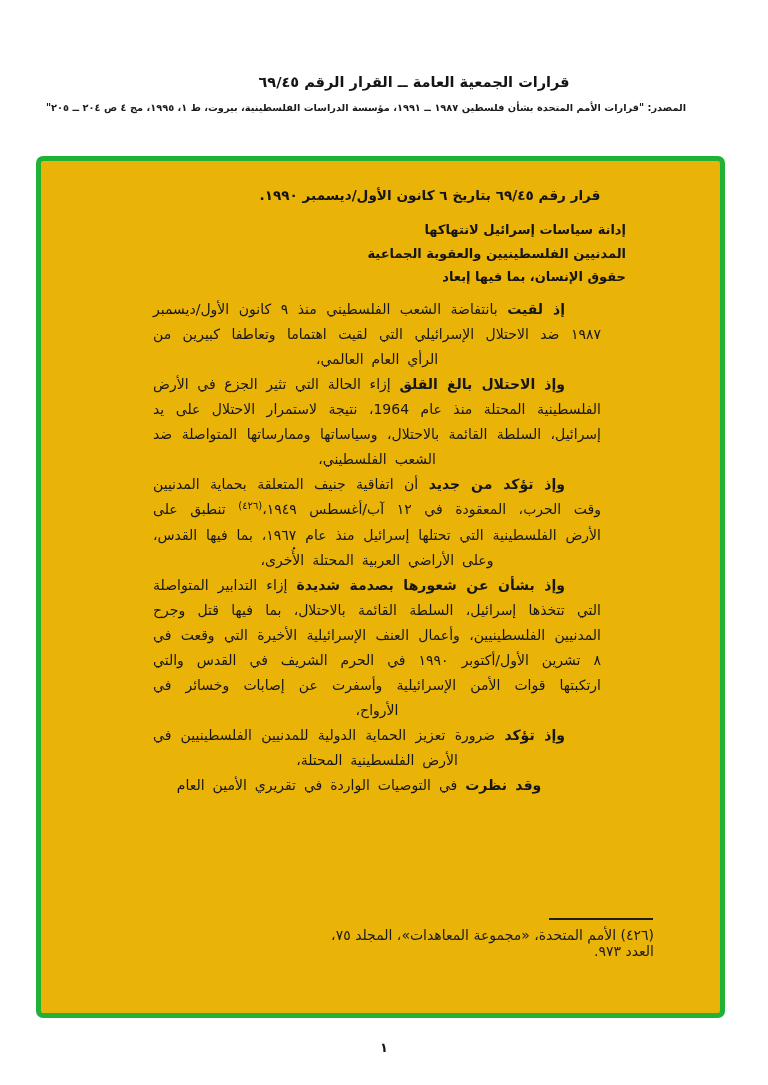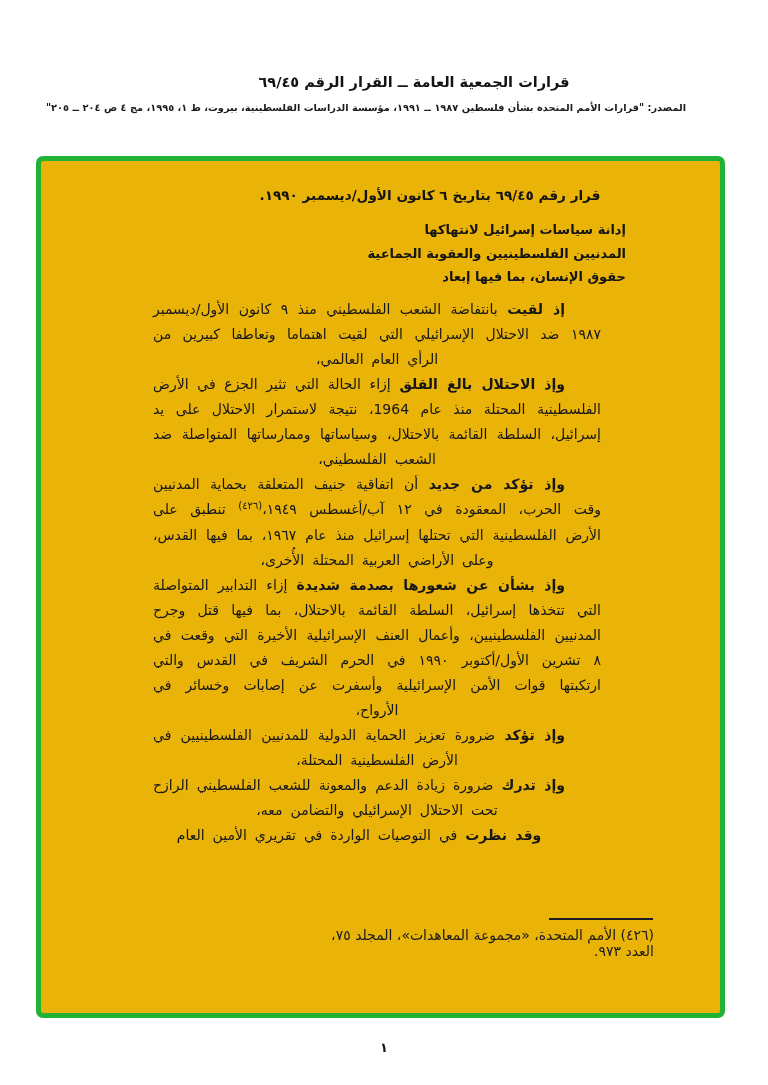--- a/index.html
+++ b/index.html
@@ -92,21 +92,20 @@
       <div>المدنيين الفلسطينيين والعقوبة الجماعية</div>
       <div>حقوق الإنسان، بما فيها إبعاد</div>
     </div>
 
   <div class="doc-body">
       <p class="para"><strong>إذ لقيت</strong><span> بانتفاضة الشعب الفلسطيني منذ ٩ كانون الأول/ديسمبر ١٩٨٧ ضد الاحتلال الإسرائيلي التي لقيت اهتماما وتعاطفا كبيرين من الرأي العام العالمي،</span></p>
       <p class="para"><strong>وإذ الاحتلال بالغ القلق</strong><span> إزاء الحالة التي تثير الجزع في الأرض الفلسطينية المحتلة منذ عام 1964، نتيجة لاستمرار الاحتلال على يد إسرائيل، السلطة القائمة بالاحتلال، وسياساتها وممارساتها المتواصلة ضد الشعب الفلسطيني،</span></p>
       <p class="para"><strong>وإذ تؤكد من جديد</strong><span> أن اتفاقية جنيف المتعلقة بحماية المدنيين وقت الحرب، المعقودة في ١٢ آب/أغسطس ١٩٤٩،</span><sup>(٤٢٦)</sup><span> تنطبق على الأرض الفلسطينية التي تحتلها إسرائيل منذ عام ١٩٦٧، بما فيها القدس، وعلى الأراضي العربية المحتلة الأُخرى،</span></p>
       <p class="para"><strong>وإذ بشأن عن شعورها بصدمة شديدة</strong><span> إزاء التدابير المتواصلة التي تتخذها إسرائيل، السلطة القائمة بالاحتلال، بما فيها قتل وجرح المدنيين الفلسطينيين، وأعمال العنف الإسرائيلية الأخيرة التي وقعت في ٨ تشرين الأول/أكتوبر ١٩٩٠ في الحرم الشريف في القدس والتي ارتكبتها قوات الأمن الإسرائيلية وأسفرت عن إصابات وخسائر في الأرواح،</span></p>
       <p class="para"><strong>وإذ تؤكد</strong><span> ضرورة تعزيز الحماية الدولية للمدنيين الفلسطينيين في الأرض الفلسطينية المحتلة،</span></p>
-      <p class="para"><strong>وإذ تدرك</strong><span> ضرورة زيادة الدعم والمعونة للشعب الفلسطيني الرازح تحت الاحتلال الإسرائيلي والتضامن معه،</span></p>
       <p class="para"><strong>وقد نظرت</strong><span> في التوصيات الواردة في تقريري الأمين العام</span></p>
     </div>
 
   <div class="footnote-rule"></div>
 
   <div class="footnote">(٤٢٦) الأمم المتحدة، «مجموعة المعاهدات»، المجلد ٧٥، العدد ٩٧٣.</div>
 
 </div>
 
 <div class="page-number">١</div>

